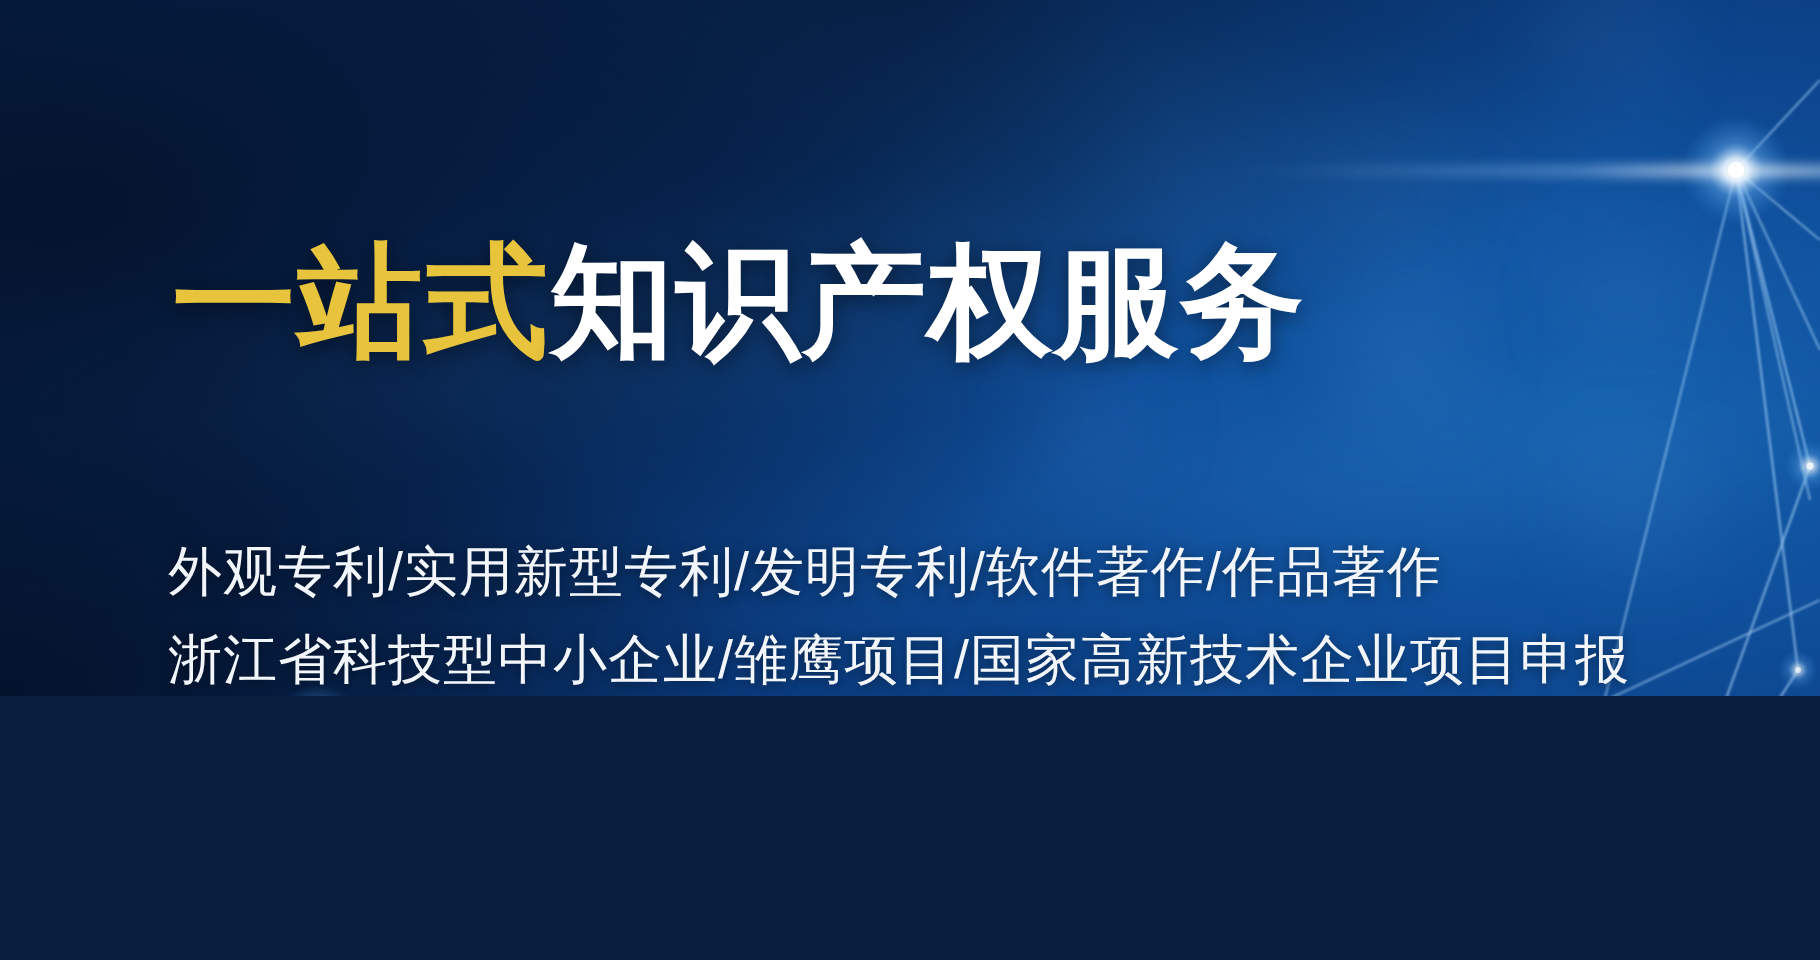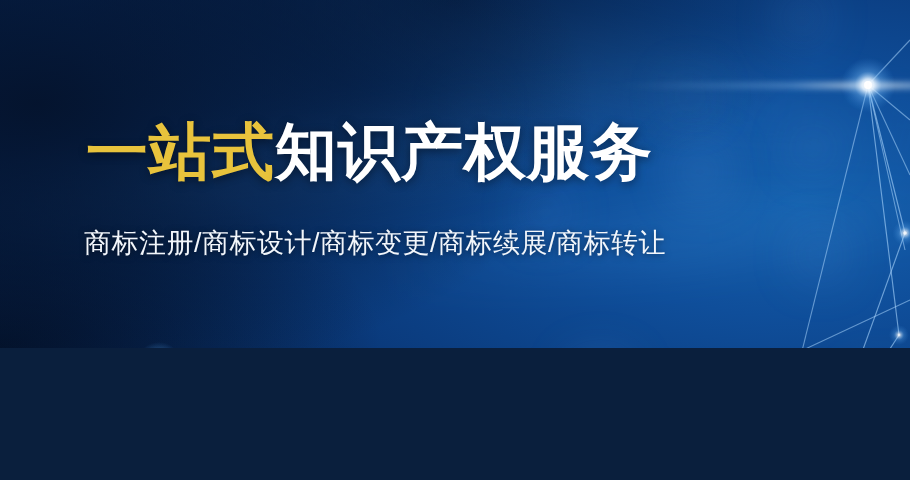--- a/index.html
+++ b/index.html
@@ -179,16 +179,17 @@
 
   <div id="streaks">
       <div class="streak" style="left: 608px; top: 83px; width: 520px; background: linear-gradient(90deg, rgba(140, 200, 255, 0) 0%, rgba(170, 215, 255, 0.45) 35%, rgba(255, 255, 255, 0.85) 50%, rgba(170, 215, 255, 0.45) 65%, rgba(140, 200, 255, 0) 100%);"></div>
       <div class="streak" style="left: -101px; top: 363px; width: 520px; background: linear-gradient(90deg, rgba(140, 200, 255, 0) 0%, rgba(170, 215, 255, 0.45) 35%, rgba(255, 255, 255, 0.85) 50%, rgba(170, 215, 255, 0.45) 65%, rgba(140, 200, 255, 0) 100%);"></div>
     </div>
 
   <div class="content">
 
     <div id="title"><span class="gold">一站式</span><span class="white">知识产权服务</span></div>
 
-    <div class="subline" id="sub0">商标注册/商标设计/商标变更/商标续展/商标转让</div>
+    <div class="subline" id="sub1">外观专利/实用新型专利/发明专利/软件著作/作品著作</div>
+    <div class="subline" id="sub2">浙江省科技型中小企业/雏鹰项目/国家高新技术企业项目申报</div>
 
   </div>
 </div>
 
 </body></html>

